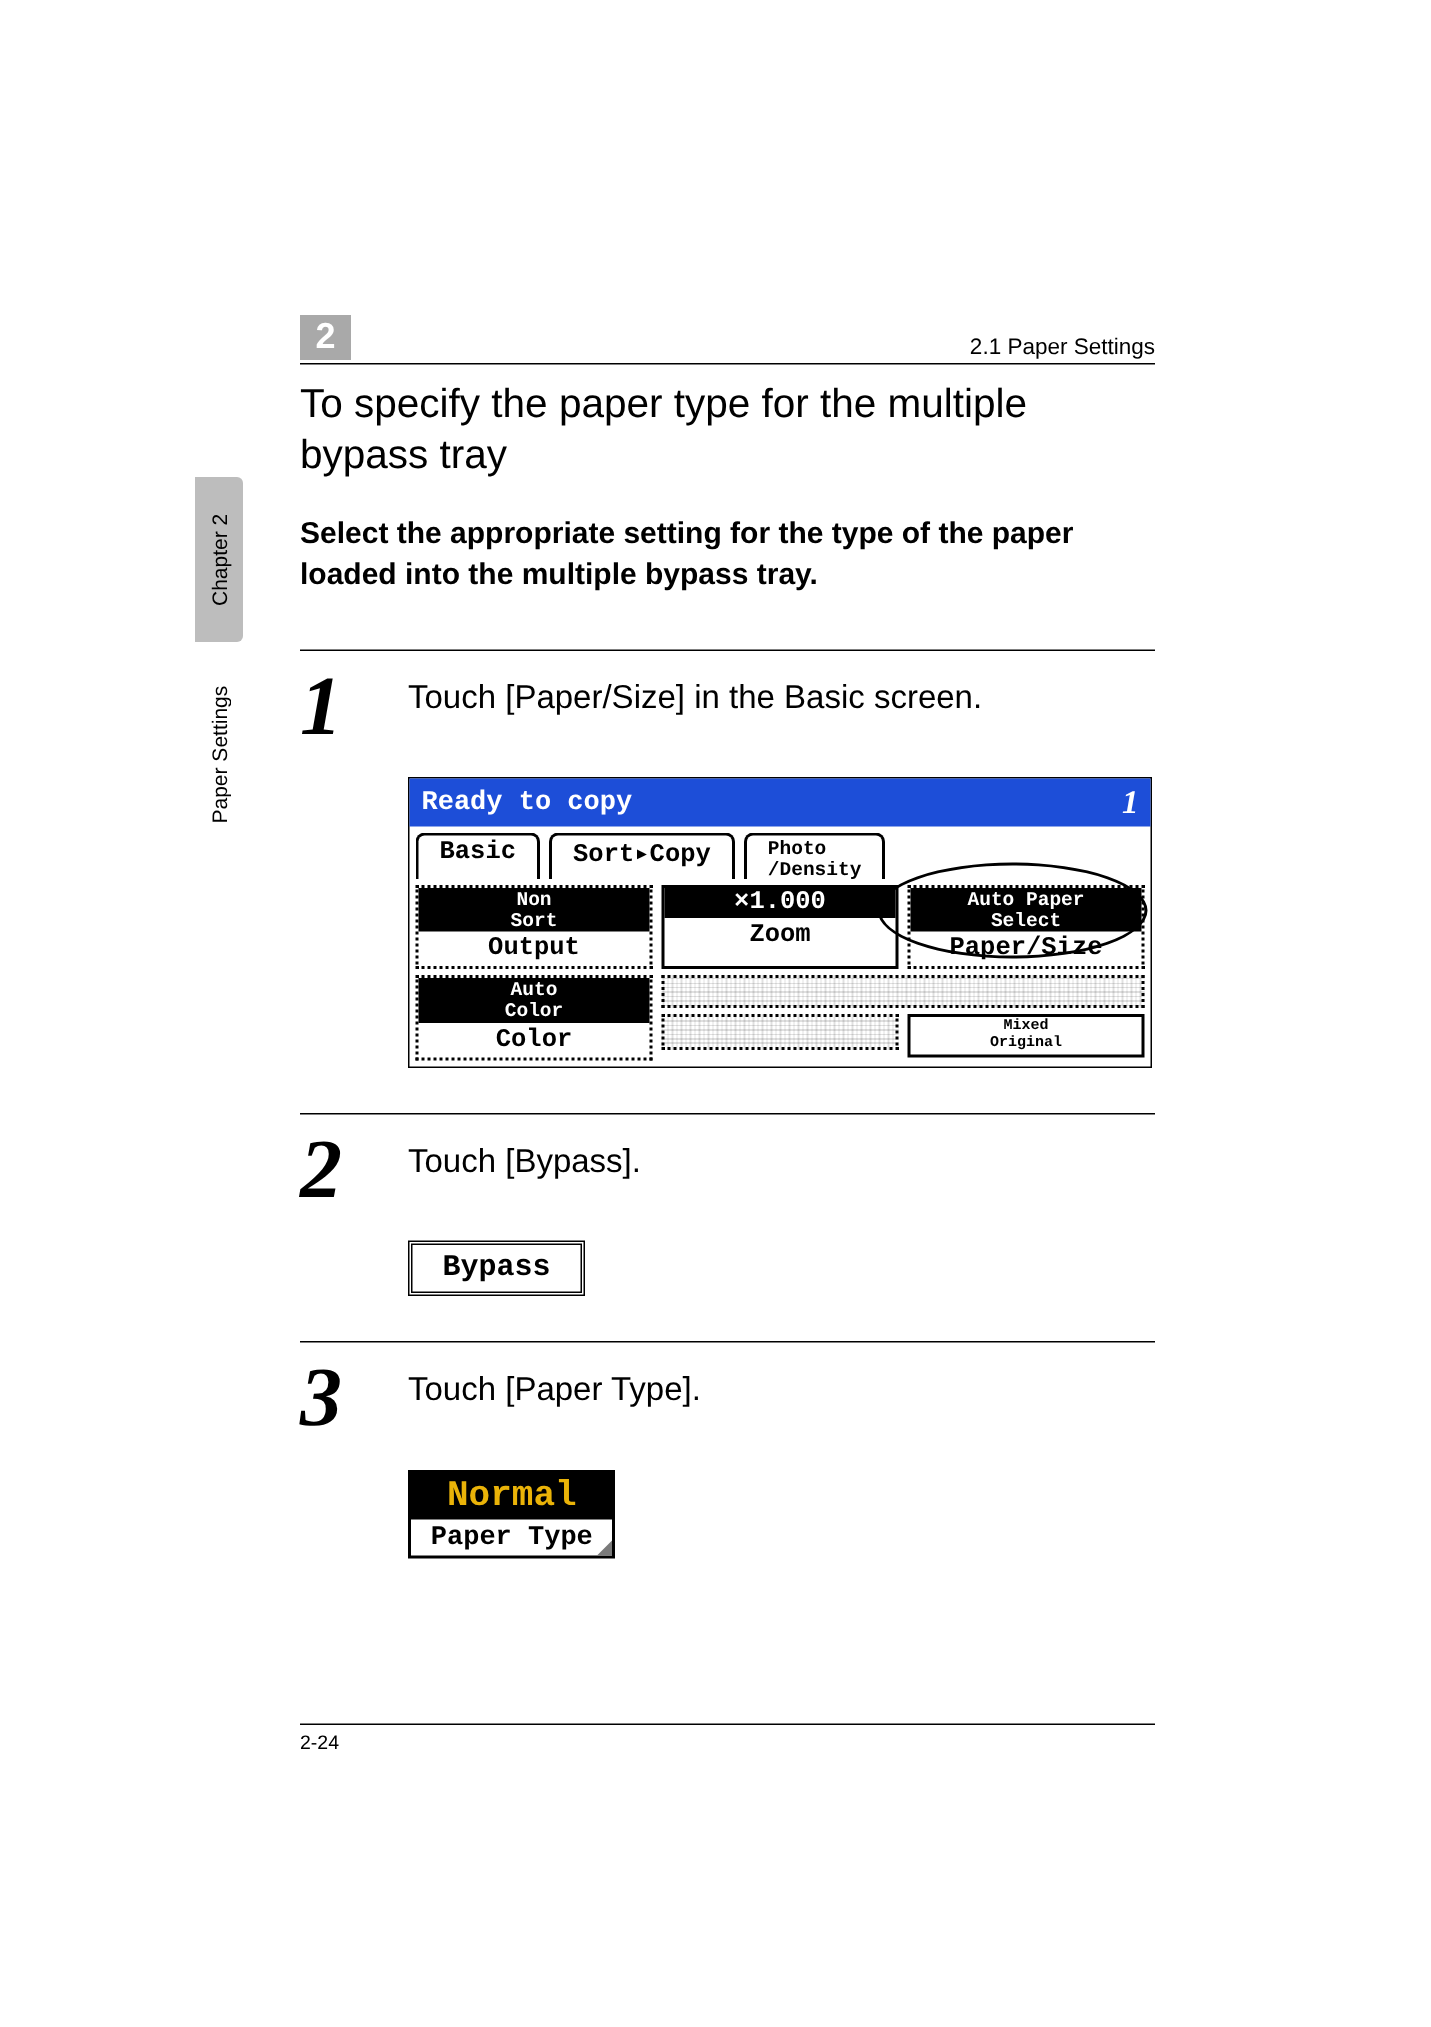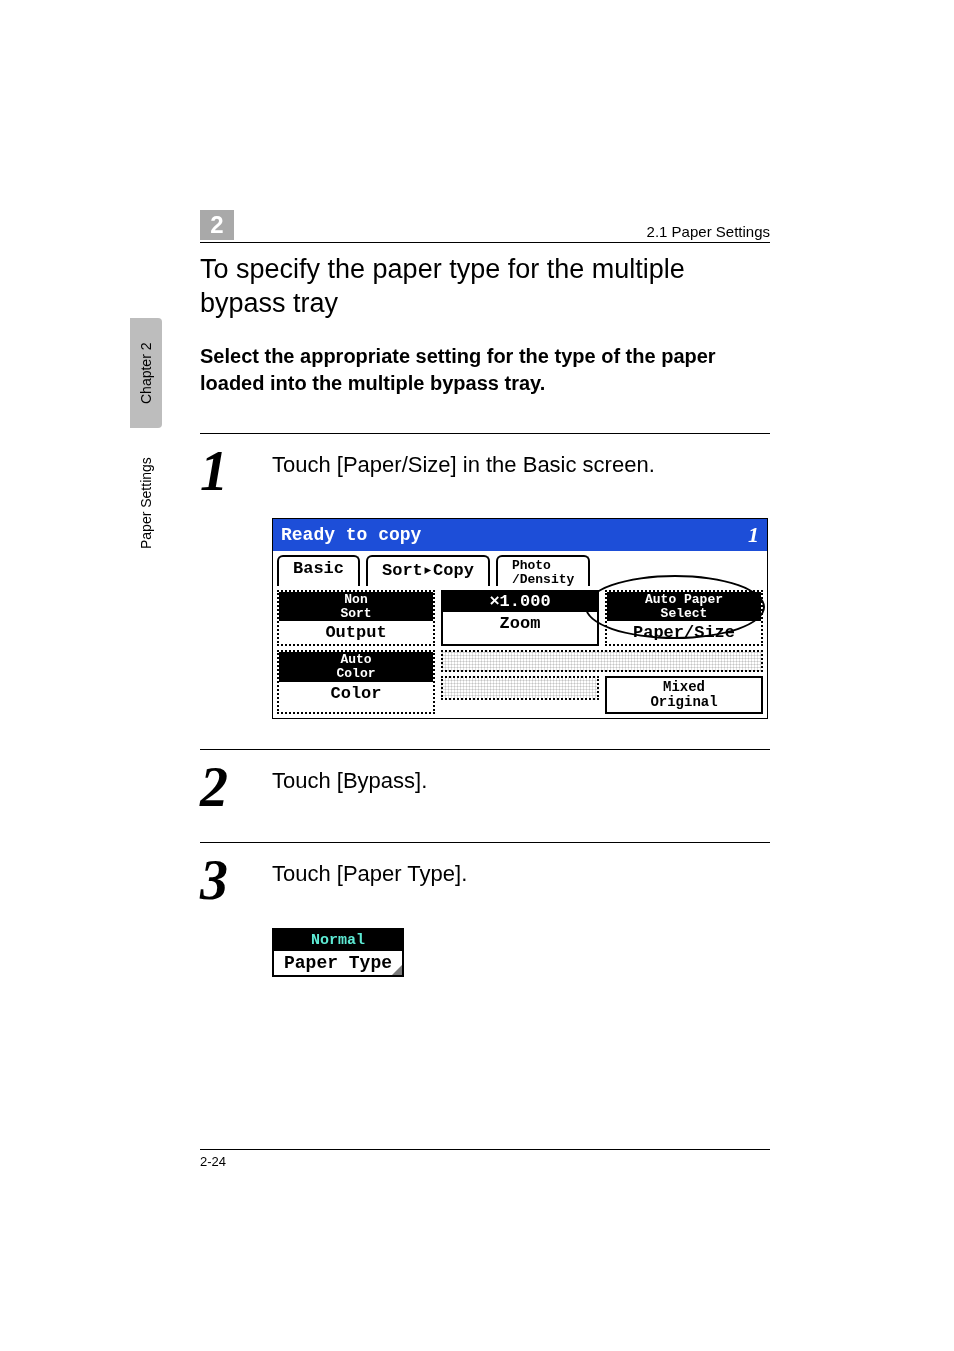--- a/index.html
+++ b/index.html
@@ -174,21 +174,21 @@
   }
   .cell-top.zoom {
     font-size: 17px;
     padding: 1px 0;
   }
   .cell-bot {
     font-size: 17px;
     padding: 2px 0;
   }
   .cell.single {
-    font-size: 14px;
+    font-size: 10px;
     line-height: 1.05;
     padding: 2px 0;
     white-space: pre;
   }
   .wide-dotted {
     border: 2px dotted #000;
     height: 42px;
     width: 322px;
     background-image: repeating-linear-gradient(0deg, transparent, transparent 2px, rgba(0,0,0,0.12) 2px, rgba(0,0,0,0.12) 3px),
                       repeating-linear-gradient(90deg, transparent, transparent 2px, rgba(0,0,0,0.12) 2px, rgba(0,0,0,0.12) 3px);
@@ -216,22 +216,22 @@
   .paper-type-btn {
     display: inline-block;
     border: 2px solid #000;
     font-family: "Courier New", monospace;
     font-weight: bold;
     text-align: center;
     position: relative;
   }
   .paper-type-btn .pt-top {
     background: #000;
-    color: #5eead4;
-    font-size: 15px;
+    color: #eab308;
+    font-size: 24px;
     padding: 2px 24px;
   }
   .paper-type-btn .pt-bot {
     font-size: 18px;
     padding: 2px 10px;
   }
   .paper-type-btn .pt-corner {
     position: absolute;
     right: 0;
     bottom: 0;
@@ -320,20 +320,23 @@
           </div>
         </div>
       </div>
     </div>
 
     <div class="step-block">
       <div class="step-row">
         <div class="step-num">2</div>
         <div class="step-text">Touch [Bypass].</div>
       </div>
+      <div class="step-visual">
+        <span class="bypass-btn">Bypass</span>
+      </div>
     </div>
 
     <div class="step-block">
       <div class="step-row">
         <div class="step-num">3</div>
         <div class="step-text">Touch [Paper Type].</div>
       </div>
       <div class="step-visual">
         <span class="paper-type-btn">
           <div class="pt-top">Normal</div>

